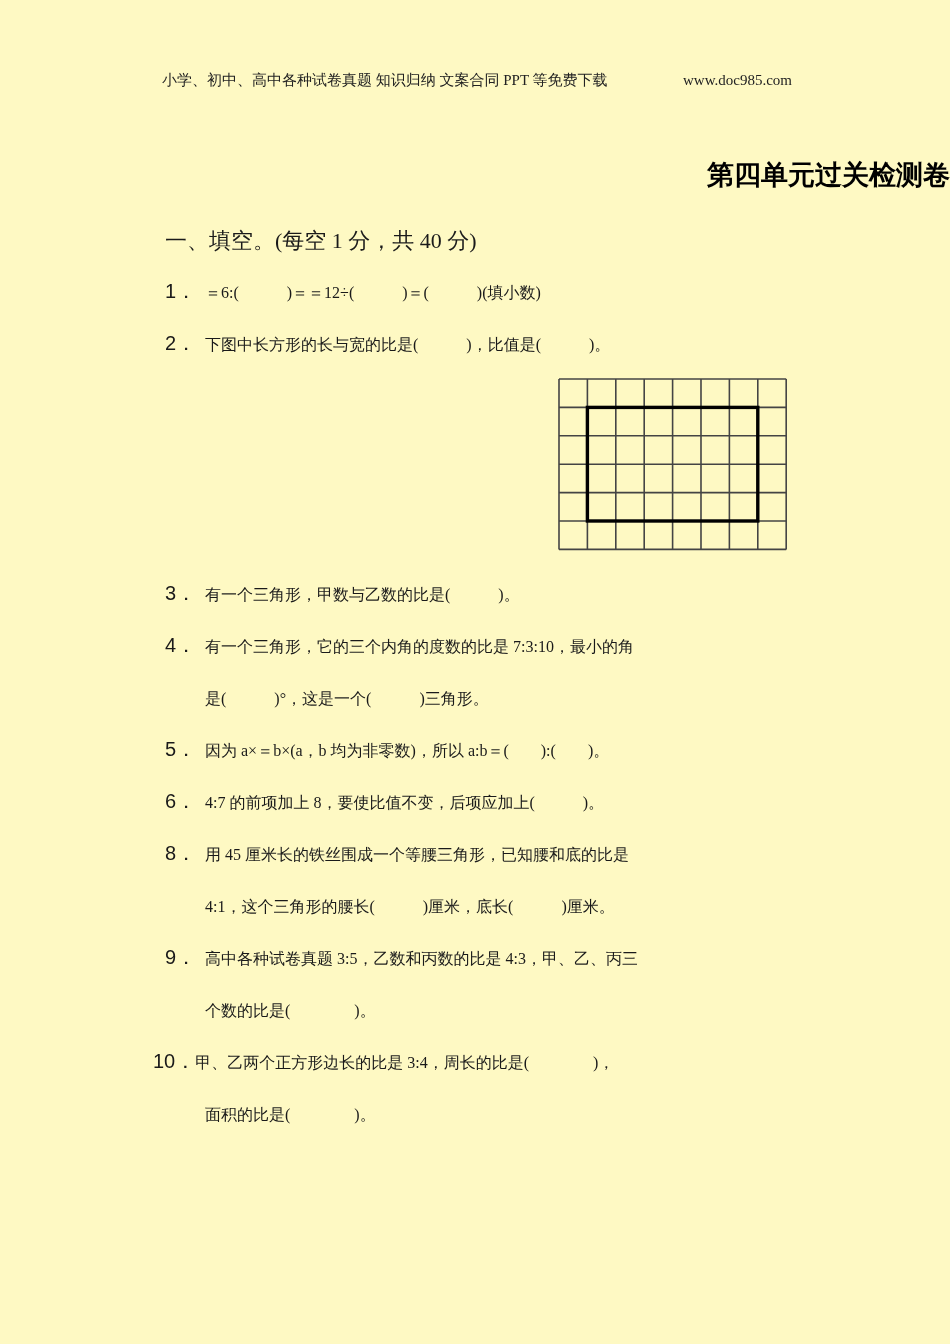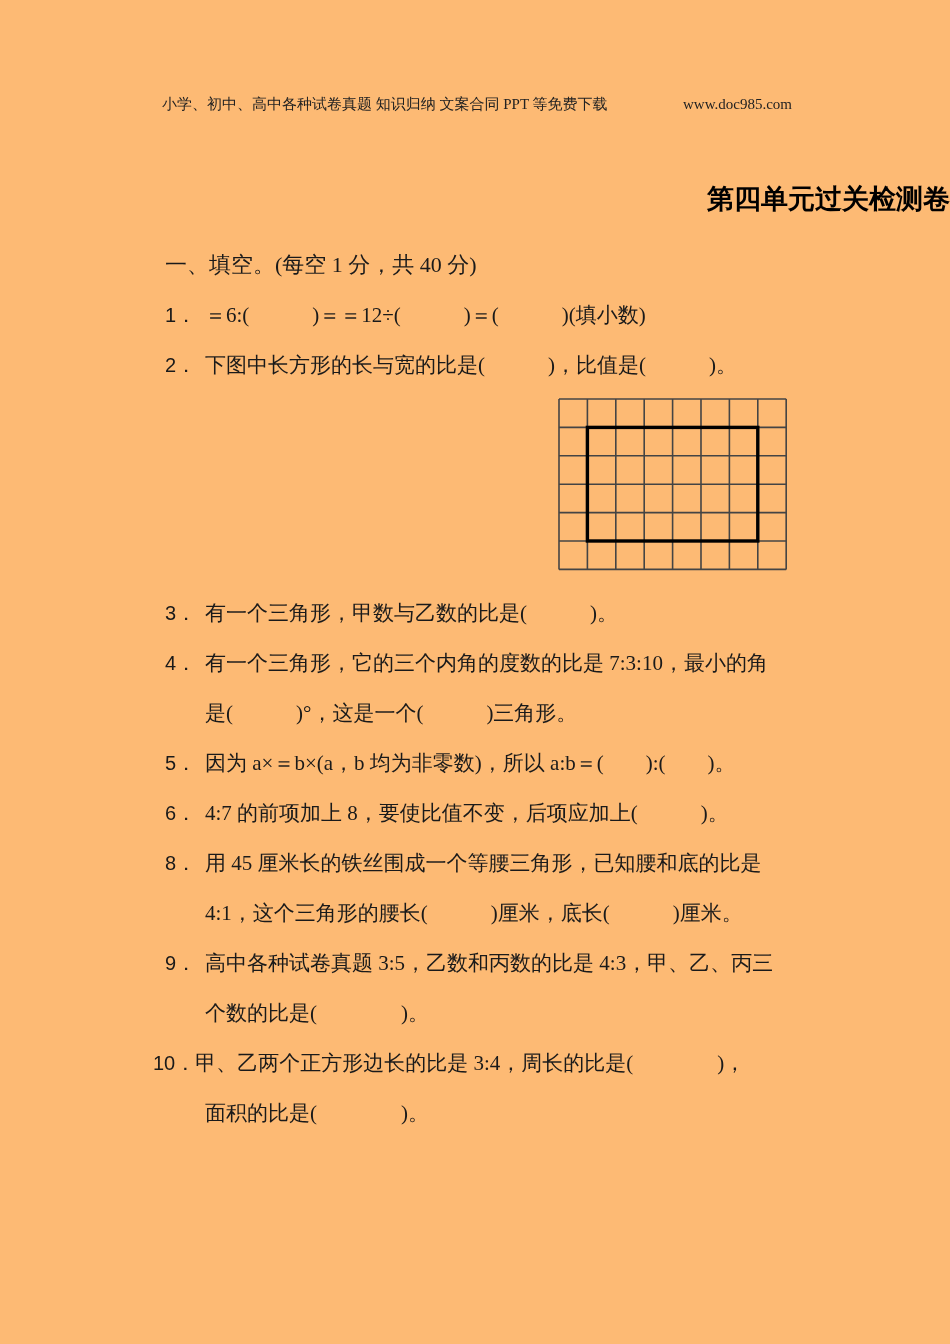--- a/index.html
+++ b/index.html
@@ -1,25 +1,25 @@
 <!DOCTYPE html>
 <html><head>
 <meta charset="utf-8">
 <style>
   html,body{margin:0;padding:0;background:#e8e8e8;}
   .page{
     position:relative;
     width:950px;height:1344px;
     margin:0 auto;
-    background:#fdba74;
+    background:#fef9c3;
     color:#1a1a1a;
     font-family:"Liberation Serif","DejaVu Serif",serif;
     overflow:hidden;
     box-sizing:border-box;
-    padding-top:94px;
+    padding-top:70px;
   }
   .header{
     margin-left:162px;
     width:630px;
     display:flex;
     justify-content:space-between;
     align-items:baseline;
     font-size:15px;
     line-height:20px;
     color:#222;
@@ -52,21 +52,21 @@
     white-space:nowrap;
   }
   .q-line.cont{padding-left:40px;}
   .q-num{
     display:inline-block;
     min-width:40px;
     font-family:"Liberation Sans","DejaVu Sans",sans-serif;
     font-size:20px;
   }
   .q-num.wide{margin-left:-12px;}
-  .q-text{font-size:21px;}
+  .q-text{font-size:16px;}
   .figure{
     display:flex;
     justify-content:flex-end;
     margin:6px 36px 16px 0;
   }
   .figure svg line{stroke:#444444;stroke-width:1.6;}
   .figure svg rect.hl{fill:none;stroke:#000000;stroke-width:3.4;}
 </style>
 </head>
 <body>

